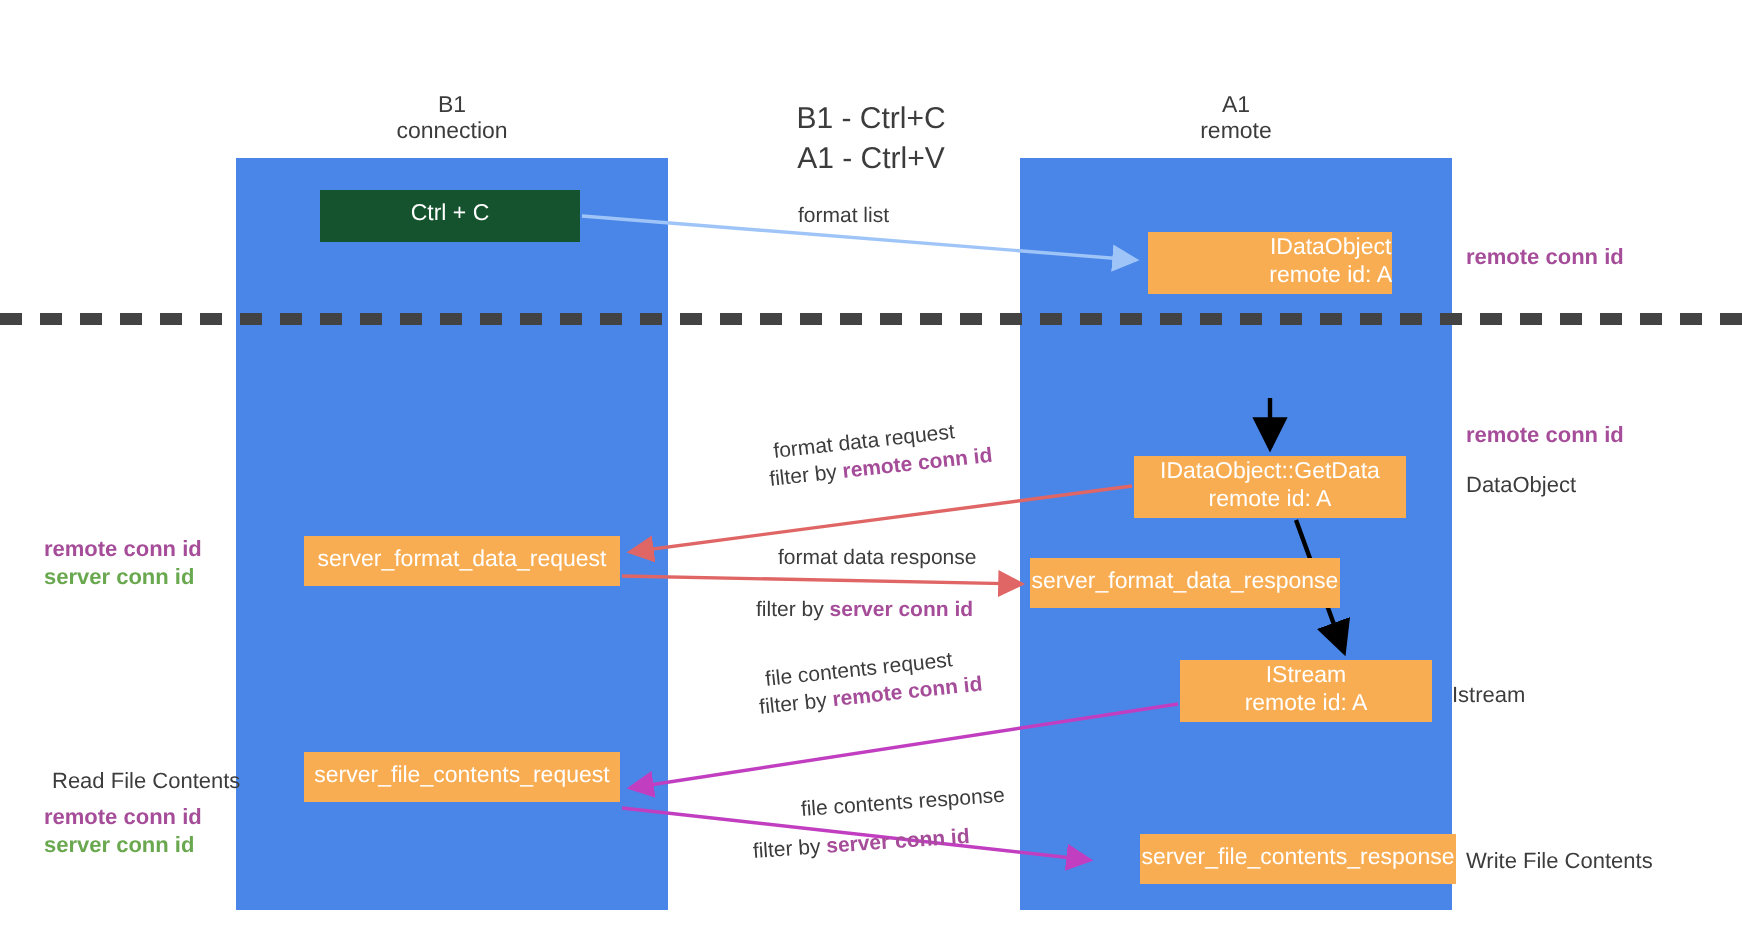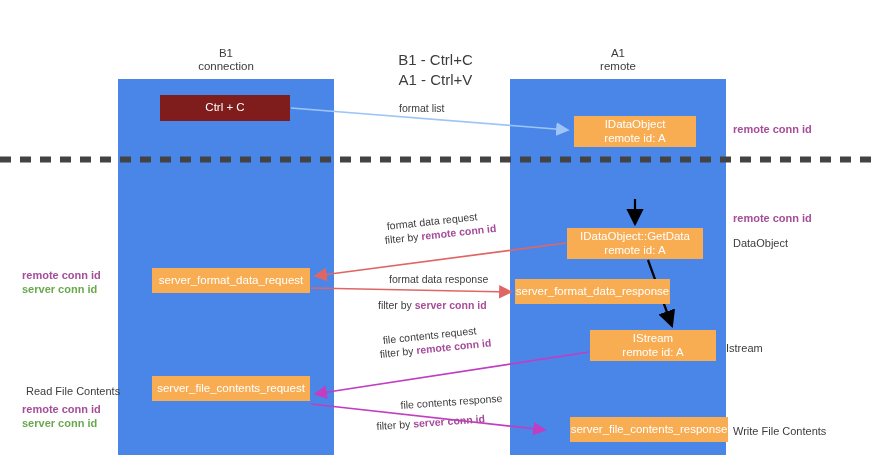--- a/index.html
+++ b/index.html
@@ -17,25 +17,25 @@
 
   .col-head{position:absolute;text-align:center;color:#3c3c3c;font-size:11.5px;line-height:13px;}
   #head-b1{left:150px;top:47px;width:152px;text-align:center;}
   #head-a1{left:542px;top:47px;width:152px;}
 
   #title{position:absolute;left:0;top:6px;width:871px;text-align:center;
     color:#3c3c3c;font-size:15px;line-height:20px;margin-top:44px;}
 
   .node{position:absolute;display:flex;align-items:center;justify-content:center;
     text-align:center;color:#ffffff;font-size:11.5px;line-height:13.5px;box-sizing:border-box;}
-  .green{background:#7f1d1d;}
+  .green{background:#14532d;}
   .orange{background:#f9ad53;}
 
   #n-ctrlc{left:160px;top:95px;width:130px;height:26px;}
-  #n-idataobject{left:574px;top:116px;width:122px;height:31px;}
+  #n-idataobject{left:574px;top:116px;width:122px;height:31px;justify-content:flex-end;}
   #n-ctrlv{left:581px;top:172px;width:108px;height:26px;}
   #n-getdata{left:567px;top:228px;width:136px;height:31px;}
   #n-sfdreq{left:152px;top:268px;width:158px;height:25px;}
   #n-sfdresp{left:515px;top:279px;width:155px;height:25px;}
   #n-istream{left:590px;top:330px;width:126px;height:31px;}
   #n-sfcreq{left:152px;top:376px;width:158px;height:25px;}
   #n-sfcresp{left:570px;top:417px;width:158px;height:25px;}
 
   .side{position:absolute;font-size:11px;line-height:14px;color:#3c3c3c;white-space:nowrap;}
   .purple{color:#a64d9a;font-weight:bold;}

